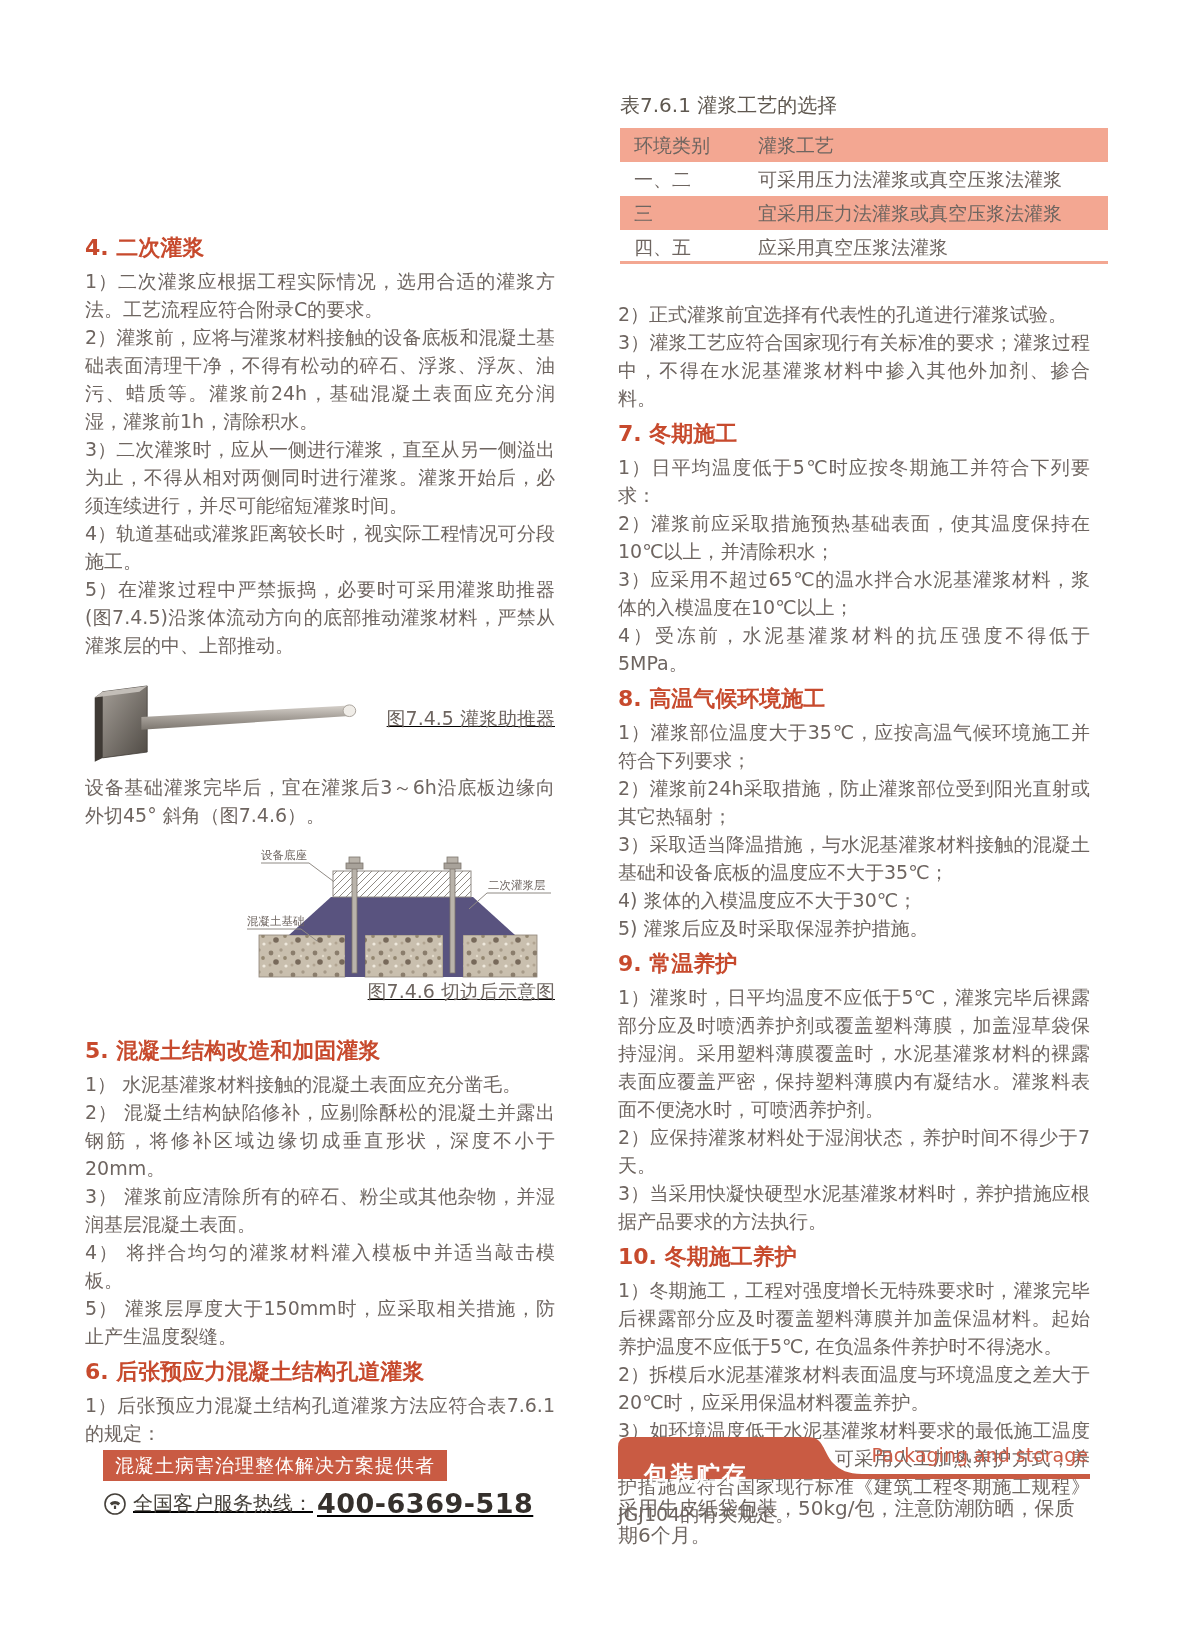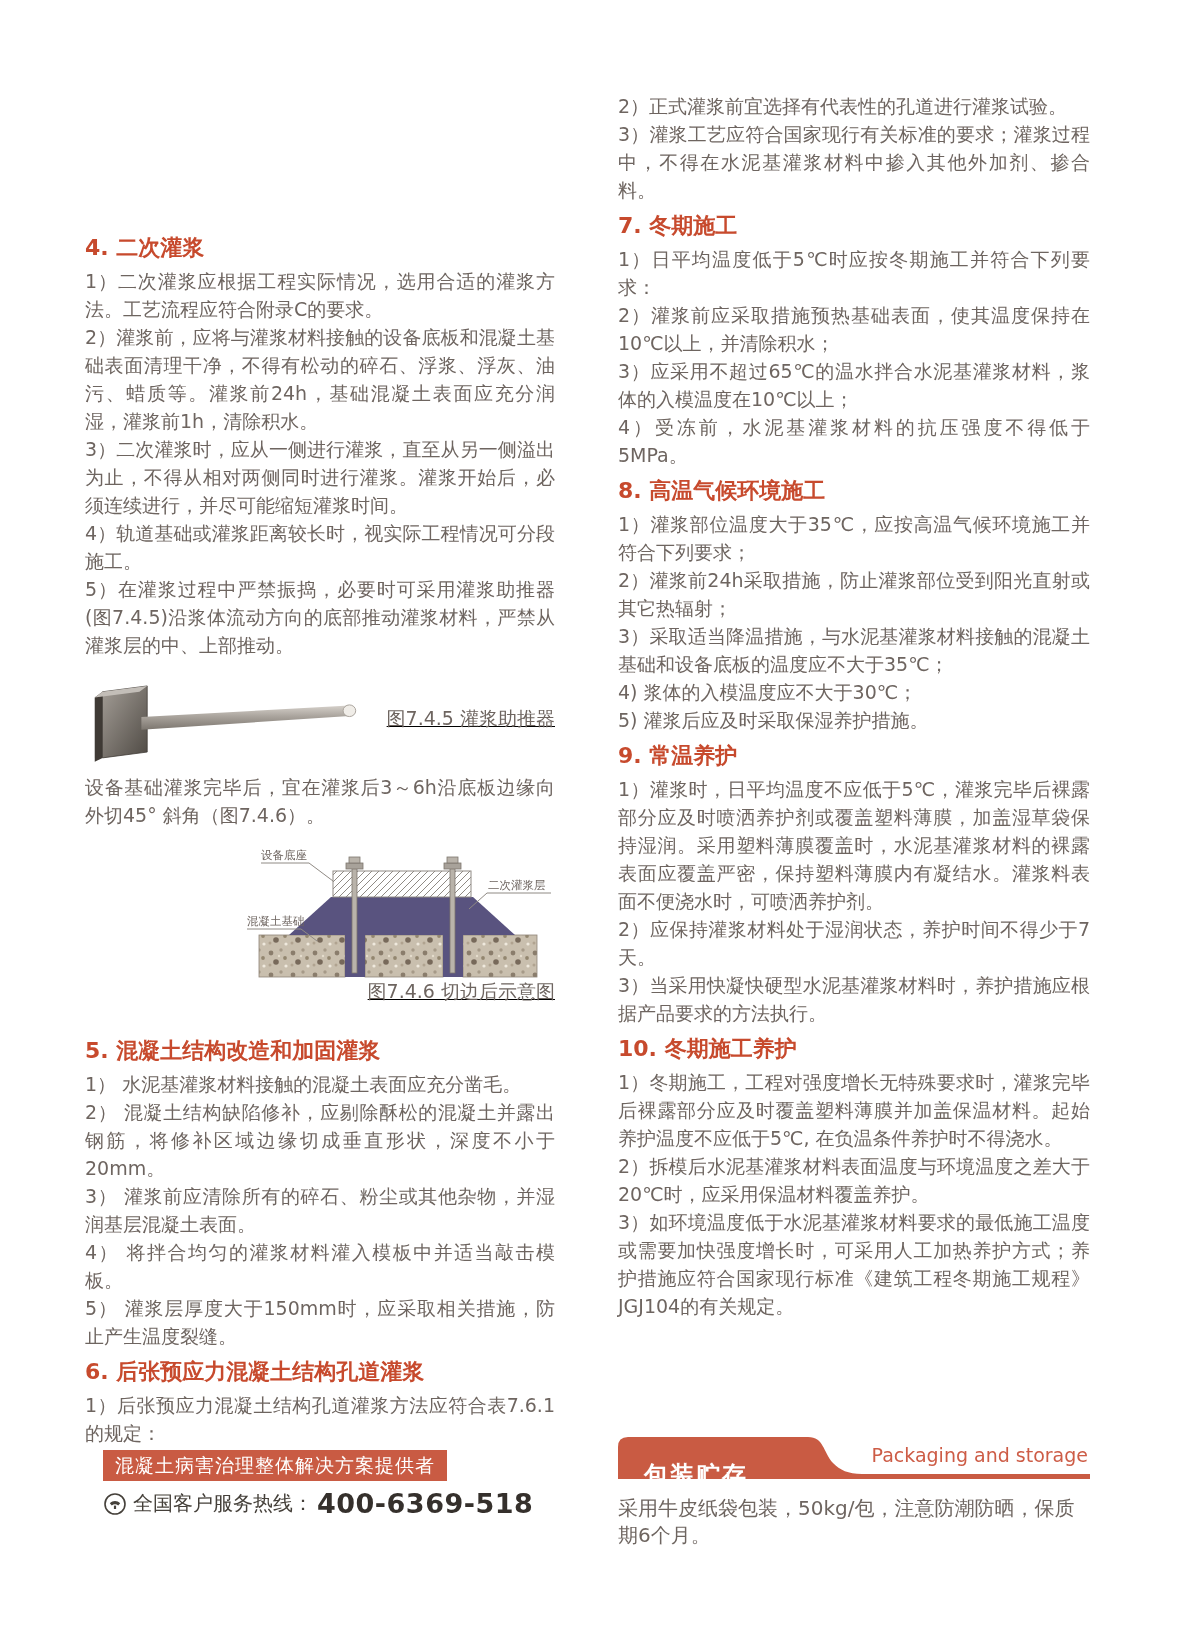--- a/index.html
+++ b/index.html
@@ -34,21 +34,21 @@
   
   .packaging { position:absolute; left:618px; top:1437px; width:472px; }
   .banner-wrap { position:relative; width:472px; height:42px; }
   .banner-wrap svg { position:absolute; left:0; top:0; }
   .banner-title { position:absolute; left:26px; top:22px; font-size:24px; font-weight:bold;
                   color:#ffffff; letter-spacing:2px; }
   .banner-en { position:absolute; right:2px; top:7px; font-size:19px; color:#cd5c46; }
   .packaging-body { margin-top:16px; font-size:20px; color:#6e6560; }
 
   
-  .footer-left { position:absolute; left:103px; top:1450px; }
+  .footer-left { position:absolute; left:103px; top:1450px;text-decoration:underline; }
   .footer-badge { display:inline-block; background:#c95b43; color:#fff; font-size:19px;
                   line-height:27px; padding:2px 12px; letter-spacing:1px; }
   .hotline { display:flex; align-items:center; margin-top:7px; }
   .hotline-icon { flex:none; margin-right:6px; }
   .hotline-label { font-size:20px; color:#45403a; }
   .hotline-number { font-size:27px; font-weight:bold; color:#35302c; letter-spacing:0.5px; margin-left:4px; }
 
   .svg-label { font-size:11.5px; fill:#6e6560; }
 </style>
 </head>
@@ -140,20 +140,39 @@
     <p class="body">2） 混凝土结构缺陷修补，应剔除酥松的混凝土并露出钢筋，将修补区域边缘切成垂直形状，深度不小于20mm。</p>
     <p class="body">3） 灌浆前应清除所有的碎石、粉尘或其他杂物，并湿润基层混凝土表面。</p>
     <p class="body">4） 将拌合均匀的灌浆材料灌入模板中并适当敲击模板。</p>
     <p class="body">5） 灌浆层厚度大于150mm时，应采取相关措施，防止产生温度裂缝。</p>
 
     <h2 class="sec-h">6. 后张预应力混凝土结构孔道灌浆</h2>
     <p class="body">1）后张预应力混凝土结构孔道灌浆方法应符合表7.6.1的规定：</p>
   </div>
 
   <div class="col col-right">
+    <div class="tbl">
+      <div class="tbl-title">表7.6.1 灌浆工艺的选择</div>
+      <div class="tbl-row salmon">
+        <span class="c1">环境类别</span>
+        <span class="c2">灌浆工艺</span>
+      </div>
+      <div class="tbl-row">
+        <span class="c1">一、二</span>
+        <span class="c2">可采用压力法灌浆或真空压浆法灌浆</span>
+      </div>
+      <div class="tbl-row salmon">
+        <span class="c1">三</span>
+        <span class="c2">宜采用压力法灌浆或真空压浆法灌浆</span>
+      </div>
+      <div class="tbl-row last">
+        <span class="c1">四、五</span>
+        <span class="c2">应采用真空压浆法灌浆</span>
+      </div>
+    </div>
 
     <p class="body">2）正式灌浆前宜选择有代表性的孔道进行灌浆试验。</p>
     <p class="body">3）灌浆工艺应符合国家现行有关标准的要求；灌浆过程中，不得在水泥基灌浆材料中掺入其他外加剂、掺合料。</p>
 
     <h2 class="sec-h">7. 冬期施工</h2>
     <p class="body">1）日平均温度低于5℃时应按冬期施工并符合下列要求：</p>
     <p class="body">2）灌浆前应采取措施预热基础表面，使其温度保持在10℃以上，并清除积水；</p>
     <p class="body">3）应采用不超过65℃的温水拌合水泥基灌浆材料，浆体的入模温度在10℃以上；</p>
     <p class="body">4）受冻前，水泥基灌浆材料的抗压强度不得低于5MPa。</p>
 

